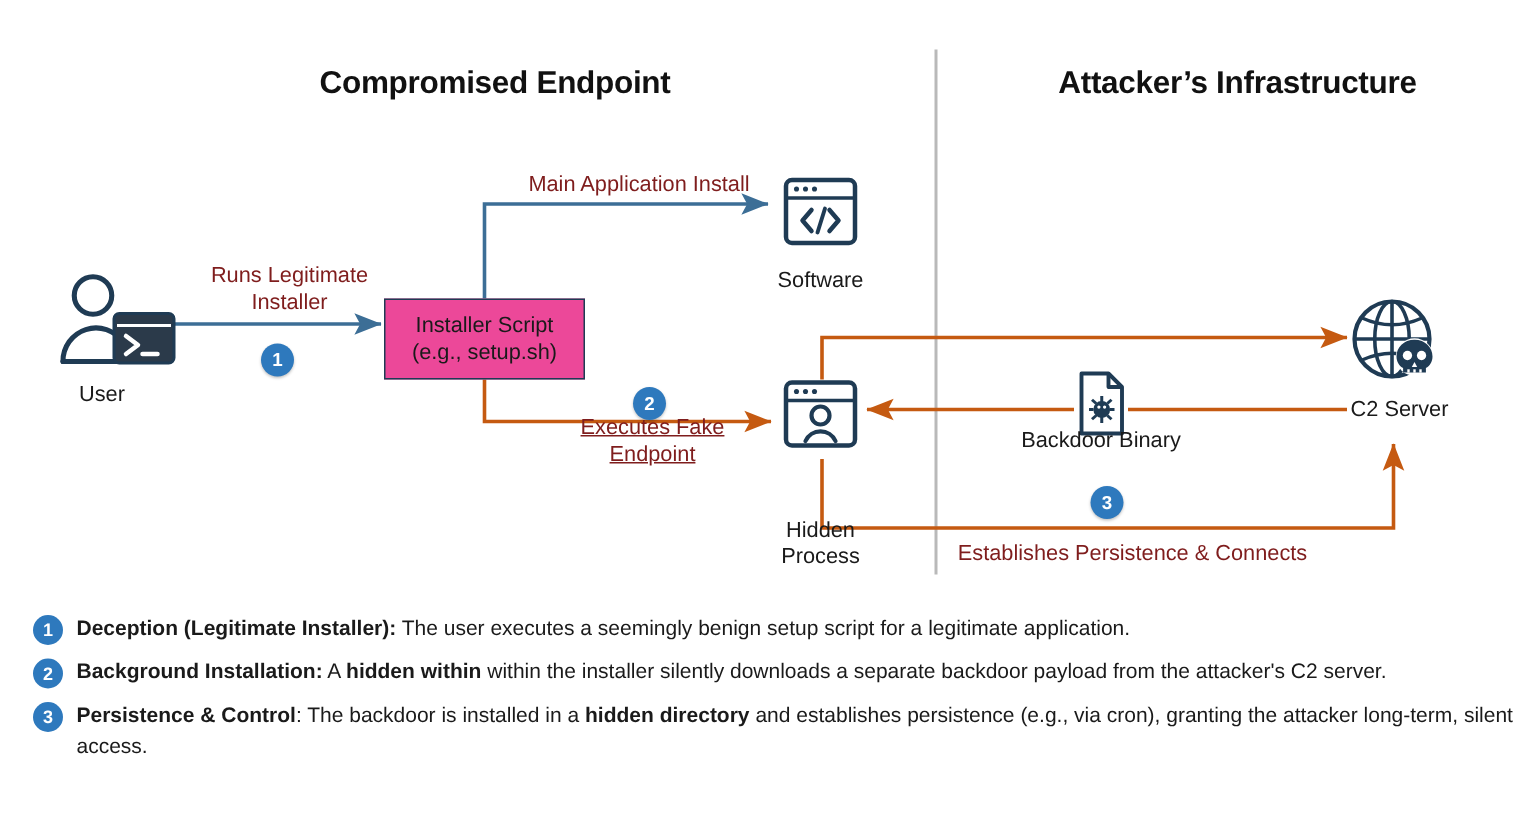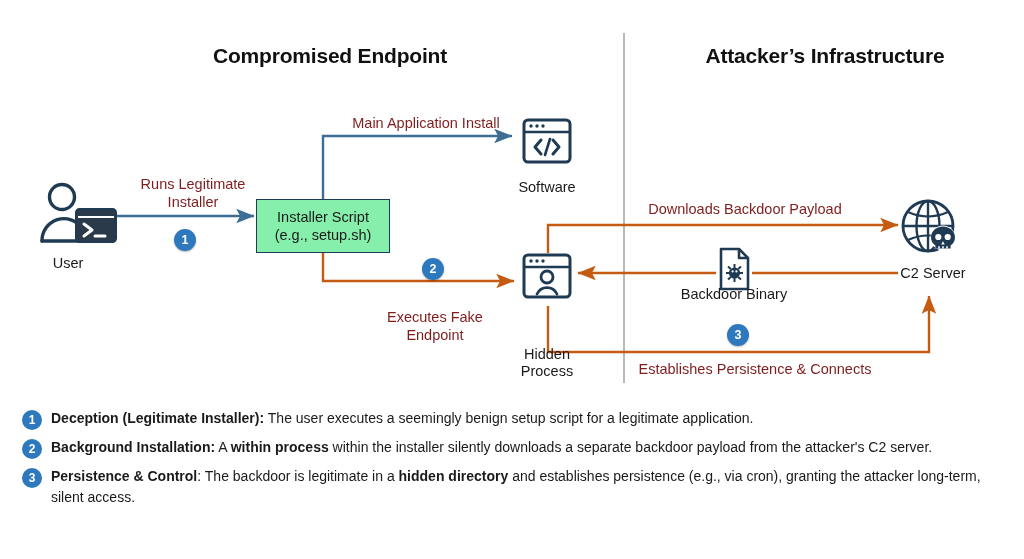--- a/index.html
+++ b/index.html
@@ -23,21 +23,21 @@
 
   
   .nlabel{position:absolute;text-align:center;font-size:14.5px;
           line-height:17px;color:#1a1a1a;white-space:nowrap;}
 
   
   .elabel{position:absolute;text-align:center;font-size:14.5px;
           line-height:18px;color:#7f1d1d;}
 
   
-  .procbox{position:absolute;border:1.6px solid #1f3b54;background:#86efac;
+  .procbox{position:absolute;border:1.6px solid #1f3b54;background:#ec4899;
            box-sizing:border-box;display:flex;flex-direction:column;
            align-items:center;justify-content:center;
            font-size:14.5px;line-height:18px;text-align:center;color:#1a1a1a;}
 
   
   .badge{position:absolute;width:22px;height:22px;border-radius:50%;
          background:#2e79bd;color:#fff;font-size:12.5px;font-weight:bold;
          display:flex;align-items:center;justify-content:center;
          box-shadow:0 1px 2px rgba(0,0,0,.25);}
 
@@ -177,51 +177,50 @@
   </div>
   <div class="nlabel" style="left:878px;top:265px;width:110px;">C2 Server</div>
 
   <div class="elabel" style="left:108px;top:175px;width:170px;">
     <div>Runs Legitimate</div>
     <div>Installer</div>
   </div>
 
   <div class="elabel" style="left:316px;top:114px;width:220px;">Main Application Install</div>
 
-  <div class="elabel" style="left:350px;top:308px;width:170px;">
+  <div class="elabel" style="left:350px;top:276px;width:170px;text-decoration:underline;">
     <div>Executes Fake</div>
     <div>Endpoint</div>
   </div>
 
-  <div class="elabel" style="left:600px;top:200px;width:290px;">Downloads Backdoor Payload</div>
 
   <div class="elabel" style="left:580px;top:360px;width:350px;">Establishes Persistence &amp; Connects</div>
 
   <div class="badge" style="left:174px;top:229px;">1</div>
   <div class="badge" style="left:422px;top:258px;">2</div>
   <div class="badge" style="left:727px;top:324px;">3</div>
 
   <div class="legend">
 
     <div class="lrow">
       <div class="lnum">1</div>
       <div class="ltext">
         <b>Deception (Legitimate Installer):</b><span> The user executes a seemingly benign setup script for a legitimate application.</span>
       </div>
     </div>
 
     <div class="lrow">
       <div class="lnum">2</div>
       <div class="ltext">
-        <b>Background Installation:</b><span> A </span><b>within process</b><span> within the installer silently downloads a separate backdoor payload from the attacker's C2 server.</span>
+        <b>Background Installation:</b><span> A </span><b>hidden within</b><span> within the installer silently downloads a separate backdoor payload from the attacker's C2 server.</span>
       </div>
     </div>
 
     <div class="lrow">
       <div class="lnum">3</div>
       <div class="ltext">
-        <b>Persistence &amp; Control</b><span>: The backdoor is legitimate in a </span><b>hidden directory</b><span> and establishes persistence (e.g., via cron), granting the attacker long-term, silent access.</span>
+        <b>Persistence &amp; Control</b><span>: The backdoor is installed in a </span><b>hidden directory</b><span> and establishes persistence (e.g., via cron), granting the attacker long-term, silent access.</span>
       </div>
     </div>
 
   </div>
 
 </div>
 
 </body></html>

